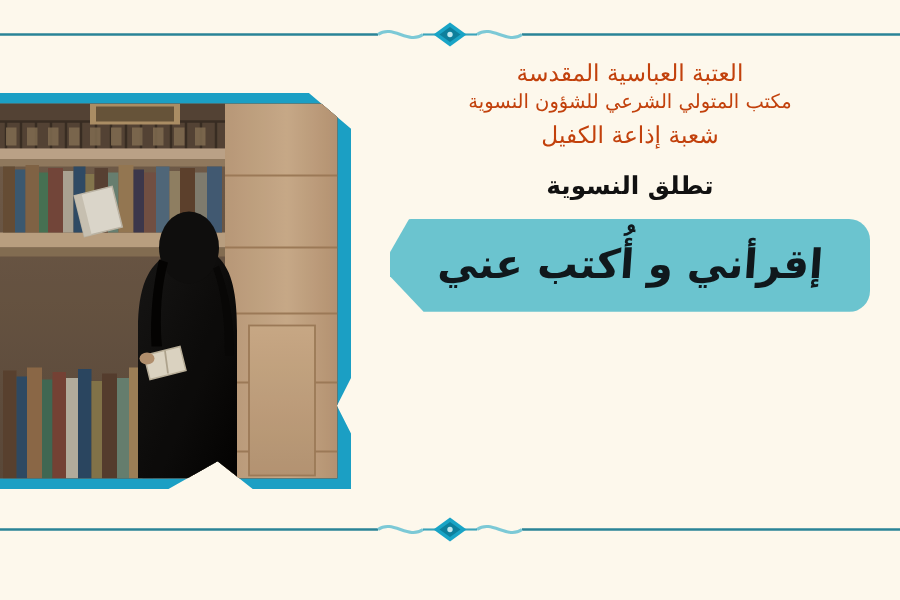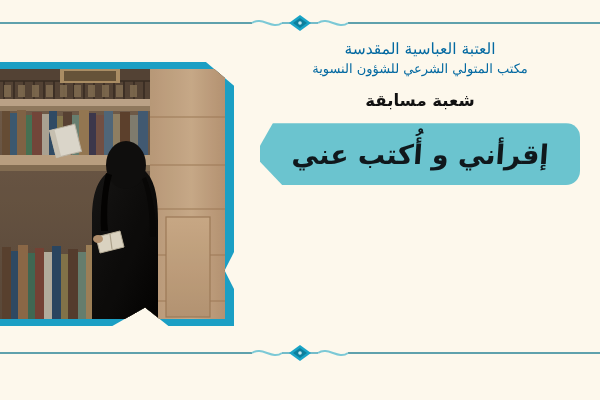--- a/index.html
+++ b/index.html
@@ -60,21 +60,21 @@
   #text-column {
     position: absolute;
     left: 250px;
     top: 32px;
     width: 340px;
     text-align: center;
     direction: rtl;
   }
   .org-line {
     font-family: "DejaVu Serif", "Liberation Serif", serif;
-    color: #0369a1;
+    color: #c2410c;
     line-height: 1.45;
     white-space: nowrap;
     letter-spacing: -0.3px;
   }
   #org-line-1 { font-size: 15.5px; margin-top: 6px; }
   #org-line-2 { font-size: 13px; }
   #org-line-3 { font-size: 15.5px; }
 
   #announce-line {
     font-family: "DejaVu Sans", sans-serif;
@@ -254,22 +254,23 @@
       </div>
     </div>
   </div>
 
   <div id="text-column">
 
     <div class="org-line" id="org-line-1">العتبة العباسية المقدسة</div>
 
     <div class="org-line" id="org-line-2">مكتب المتولي الشرعي للشؤون النسوية</div>
 
-
-    <div id="announce-line">شعبة مسابقة</div>
+    <div class="org-line" id="org-line-3">شعبة إذاعة الكفيل</div>
+
+    <div id="announce-line">تطلق النسوية</div>
 
     <div id="title-banner">
       <span id="title-banner-text">إقرأني و أُكتب عني</span>
     </div>
 
   </div>
 
   <div class="divider" id="divider-bottom">
     <svg viewBox="0 0 600 26" xmlns="http://www.w3.org/2000/svg">
       <line x1="0" y1="13" x2="252" y2="13" stroke="#2a8497" stroke-width="1.6"></line>

